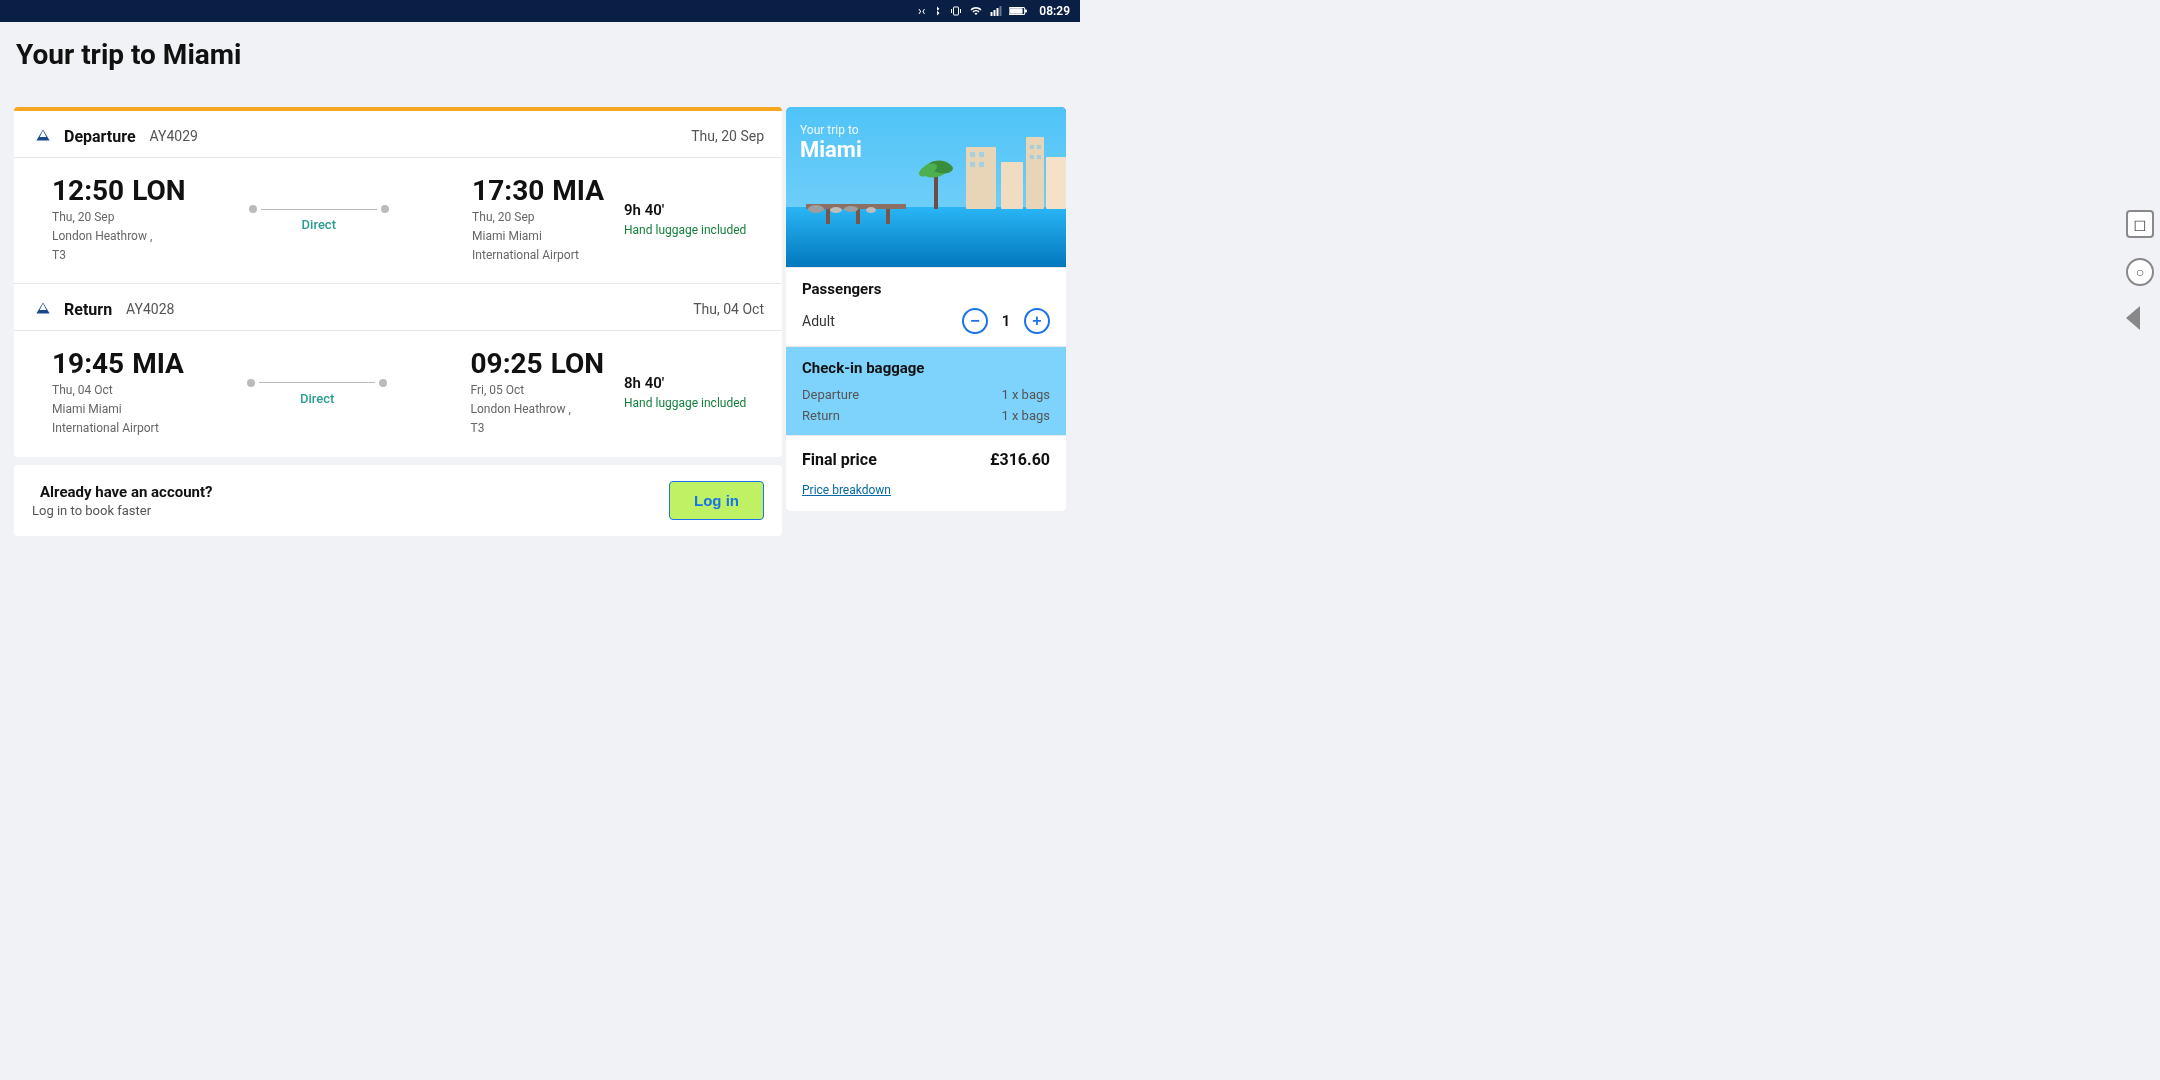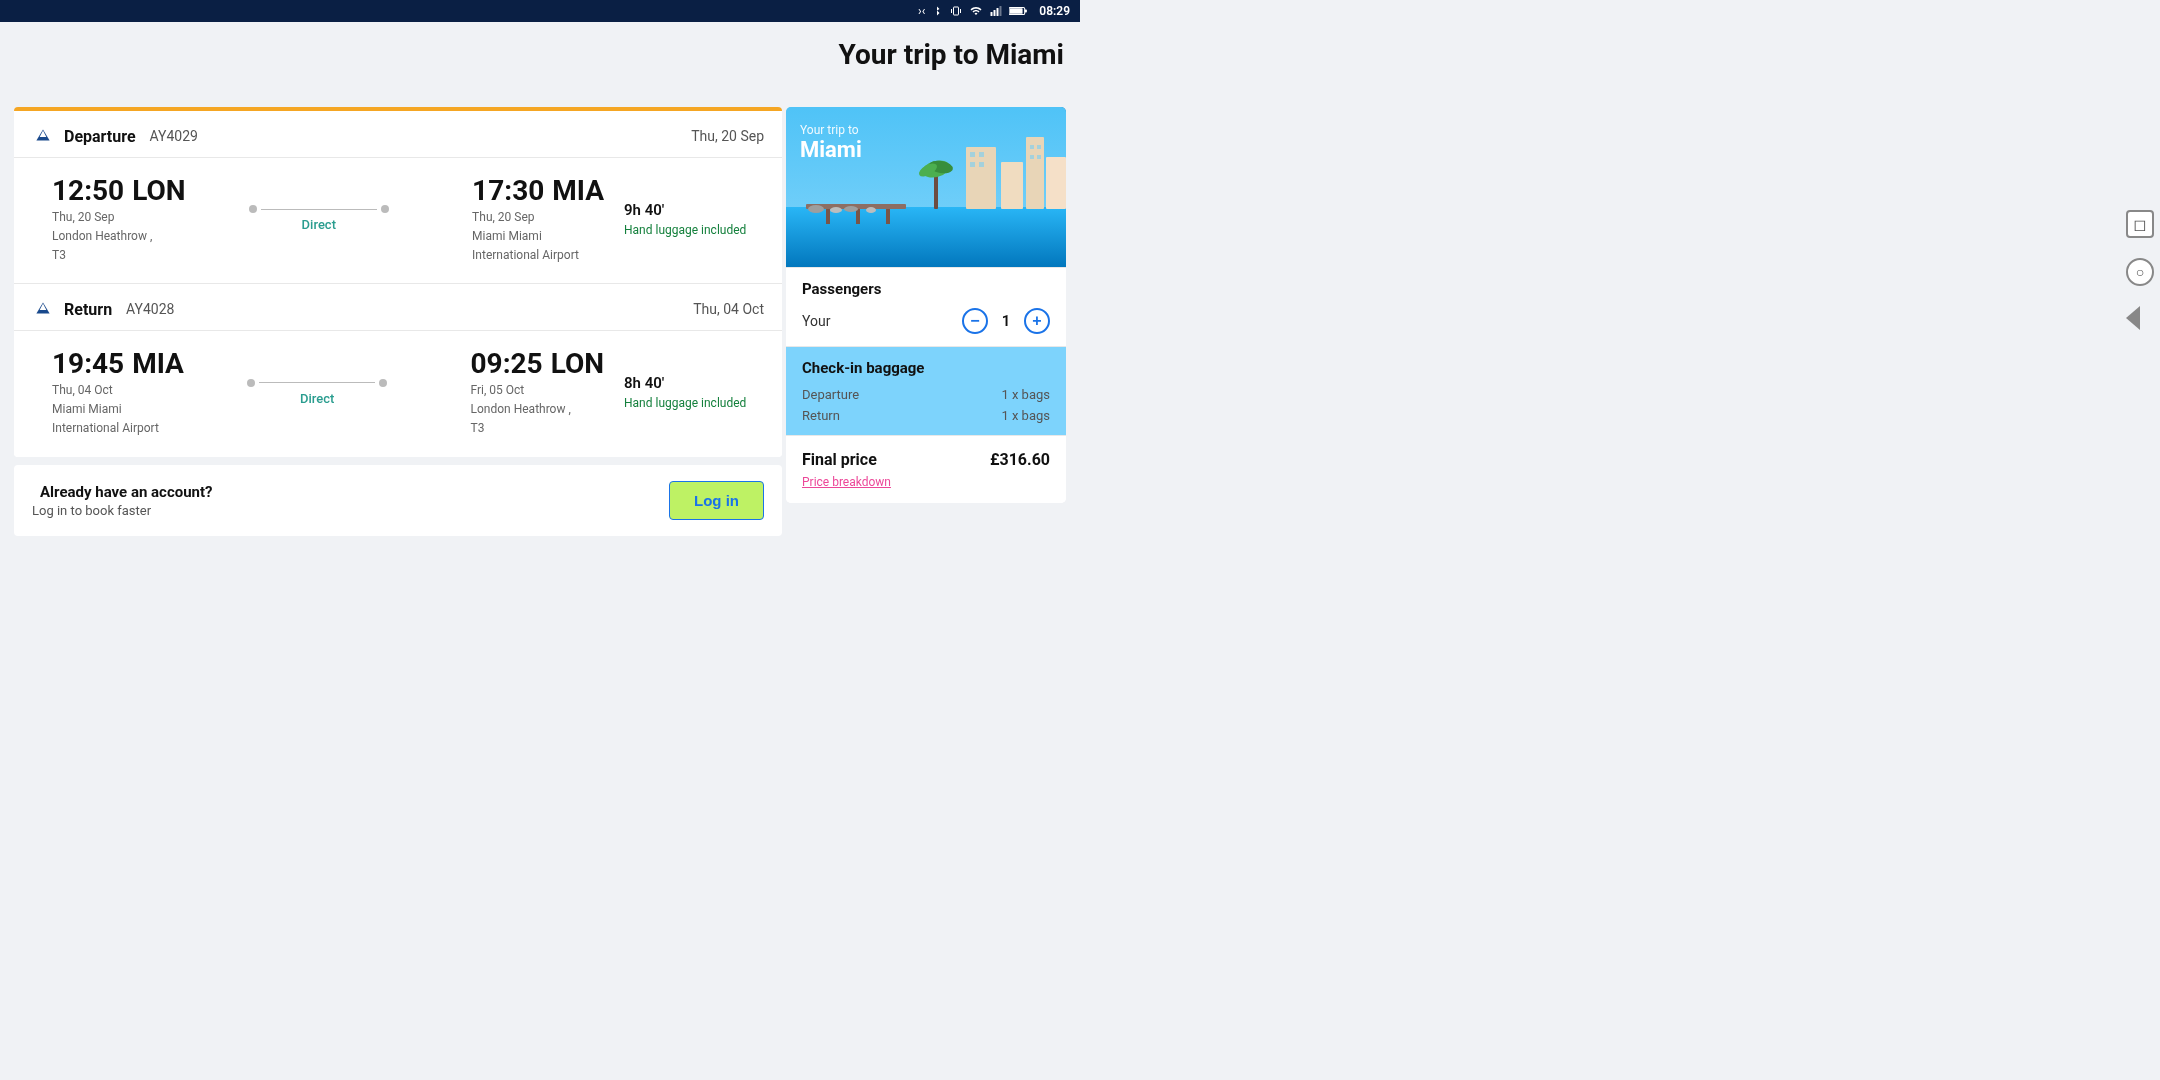--- a/index.html
+++ b/index.html
@@ -37,21 +37,20 @@
       align-items: flex-start;
       max-width: 1080px;
     }
 
     .page-title {
       font-size: 28px;
       font-weight: 700;
       color: #111;
       margin-bottom: 16px;
       padding: 0 2px;
-      text-align: right;
     }
 
     
     .left-col {
       flex: 1;
       display: flex;
       flex-direction: column;
       gap: 0;
     }
 
@@ -326,24 +325,24 @@
       font-weight: 700;
       color: #111;
     }
     .price-value {
       font-size: 16px;
       font-weight: 700;
       color: #111;
     }
     .price-breakdown {
       font-size: 12px;
-      color: #ec4899;
+      color: #0369a1;
       text-decoration: underline;
       cursor: pointer;
-      margin-top: 6px;
+      margin-top: 14px;
       display: block;
     }
 
     
     .right-nav {
       position: fixed;
       right: 0;
       top: 200px;
       display: flex;
       flex-direction: column;
@@ -604,21 +603,21 @@
 
         <div class="miami-text-overlay">
           <div class="overlay-subtitle">Your trip to</div>
           <div class="overlay-title">Miami</div>
         </div>
       </div>
 
       <div class="side-section">
         <div class="side-section-title">Passengers</div>
         <div class="passenger-row">
-          <span class="passenger-label">Your</span>
+          <span class="passenger-label">Adult</span>
           <div class="passenger-controls">
             <button class="pax-btn">−</button>
             <span class="pax-count">1</span>
             <button class="pax-btn">+</button>
           </div>
         </div>
       </div>
 
       <div class="baggage-section">
         <div class="side-section-title">Check-in baggage</div>

